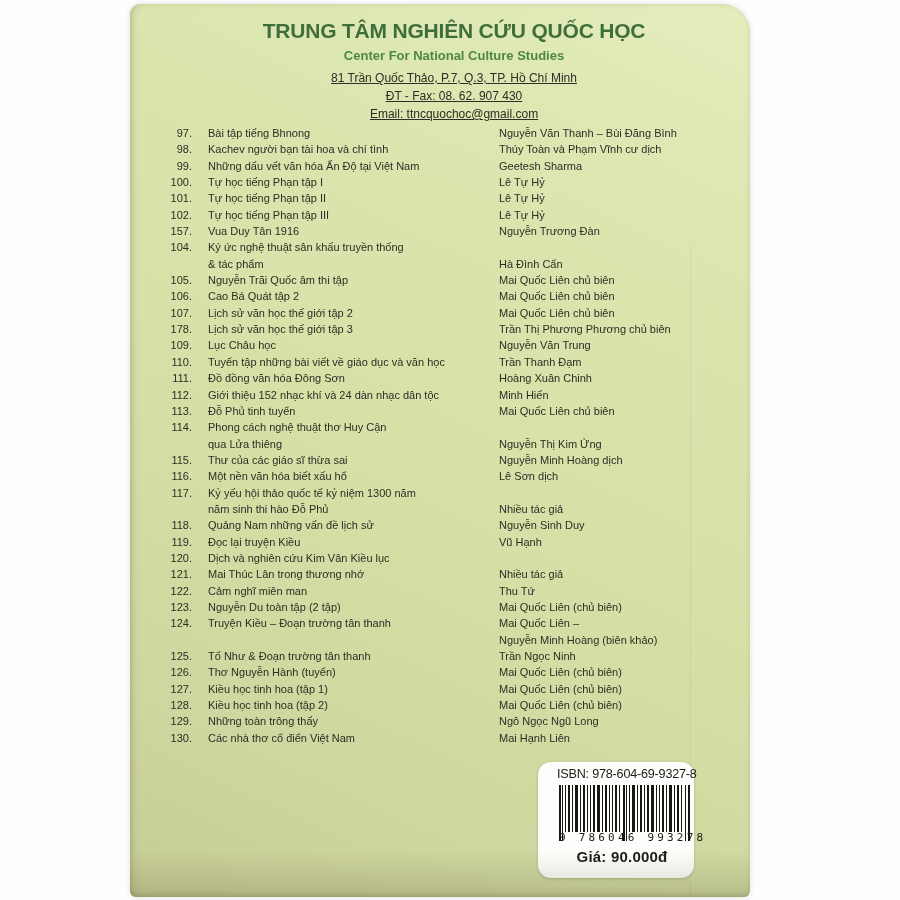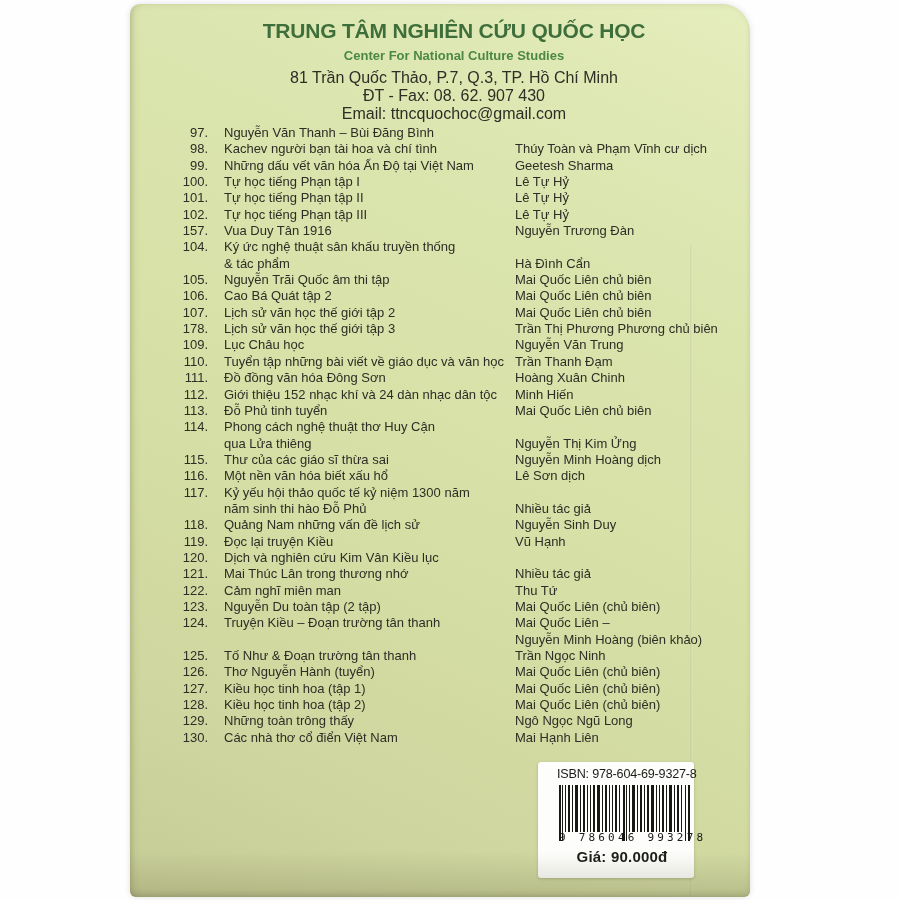--- a/index.html
+++ b/index.html
@@ -19,31 +19,31 @@
     border-radius:0 0 6px 6px;pointer-events:none;
   }
   .cover::before{ 
     content:"";position:absolute;top:240px;bottom:0;left:560px;width:3px;
     background:linear-gradient(to right, rgba(110,110,75,.10), rgba(255,255,255,.12));
     pointer-events:none;
   }
   .header{position:absolute;left:0;top:14px;width:100%;text-align:center;padding-left:28px;box-sizing:border-box;}
   .org-vi{font-size:21px;font-weight:bold;letter-spacing:-.2px;color:var(--title-green);line-height:26px;}
   .org-en{font-size:13px;font-weight:bold;color:var(--subtitle-green);line-height:21px;margin-top:1px;}
-  .addr,.fax,.email{font-size:16px;color:var(--text-dark);line-height:18px;}
+  .addr,.fax,.email{font-size:12px;color:var(--text-dark);line-height:18px;text-decoration:underline;}
   .addr{margin-top:3px;}
 
   .list{position:absolute;left:0;top:121px;width:100%;}
-  .line{display:grid;grid-template-columns:40px 16px 291px auto;padding-left:38px;
-        height:16.35px;line-height:16.35px;font-size:13px;color:var(--text-dark);white-space:nowrap;}
+  .line{display:grid;grid-template-columns:40px 16px 291px auto;padding-left:22px;
+        height:16.35px;line-height:16.35px;font-size:11px;color:var(--text-dark);white-space:nowrap;}
   .line .num{text-align:right;}
 
   .label{
     position:absolute;left:408px;top:758px;width:156px;height:116px;
-    background:#fdfdfb;border-radius:3px;box-shadow:0 1px 3px rgba(60,60,30,.25);
+    background:#fdfdfb;border-radius:13px;box-shadow:0 1px 3px rgba(60,60,30,.25);
     box-sizing:border-box;padding:5px 7px 4px 19px;text-align:center;color:#1b1b18;
   }
   .isbn{font-size:12.6px;line-height:15px;letter-spacing:-.2px;white-space:nowrap;}
   .barcode-wrap{margin-top:3px;height:56px;position:relative;}
   .digits{font-size:11px;line-height:12px;letter-spacing:3.2px;margin-top:-9px;text-align:left;padding-left:2px;
           font-family:"DejaVu Sans Mono", monospace;white-space:nowrap;}
   .price{font-size:15px;line-height:18px;margin-top:4px;font-weight:bold;letter-spacing:.2px;}
 </style>
 </head>
 <body style="--title-green: #3e6e3a; --subtitle-green: #4c8845; --text-dark: #2e2d26;">
@@ -55,20 +55,21 @@
     <div class="org-en">Center For National Culture Studies</div>
     <div class="addr">81 Trần Quốc Thảo, P.7, Q.3, TP. Hồ Chí Minh</div>
     <div class="fax">ĐT - Fax: 08. 62. 907 430</div>
     <div class="email">Email: ttncquochoc@gmail.com</div>
   </div>
 
   <div class="list" id="book-list">
       <div class="line">
         <span class="num">97.</span>
         <span></span>
+        <span class="title">Bài tập tiếng Bhnong</span>
         <span class="author">Nguyễn Văn Thanh – Bùi Đăng Bình</span>
       </div>
       <div class="line">
         <span class="num">98.</span>
         <span></span>
         <span class="title">Kachev người bạn tài hoa và chí tình</span>
         <span class="author">Thúy Toàn và Phạm Vĩnh cư dịch</span>
       </div>
       <div class="line">
         <span class="num">99.</span>

